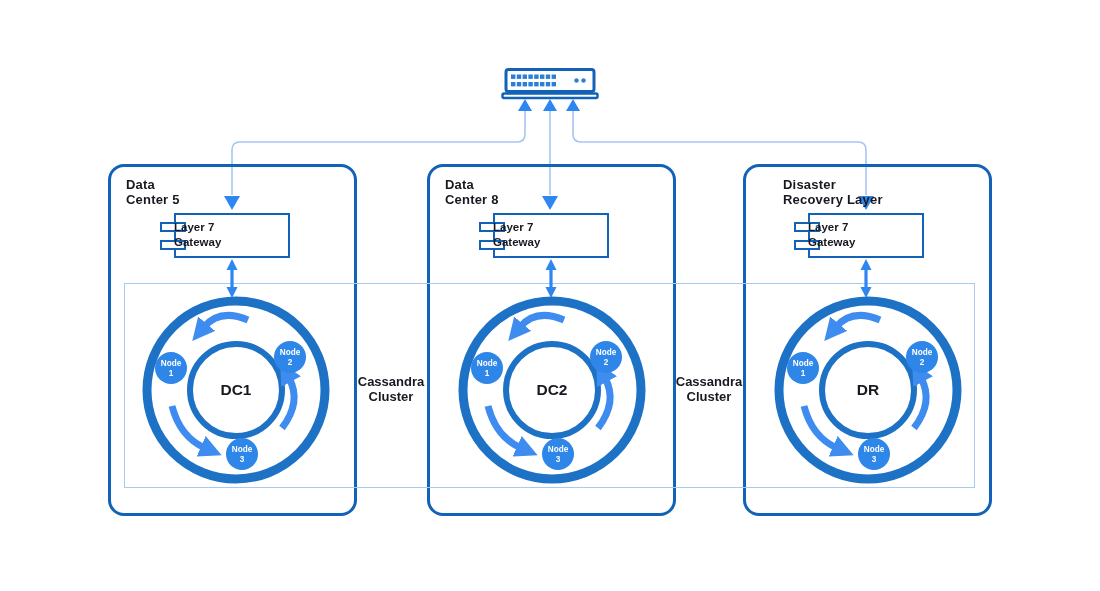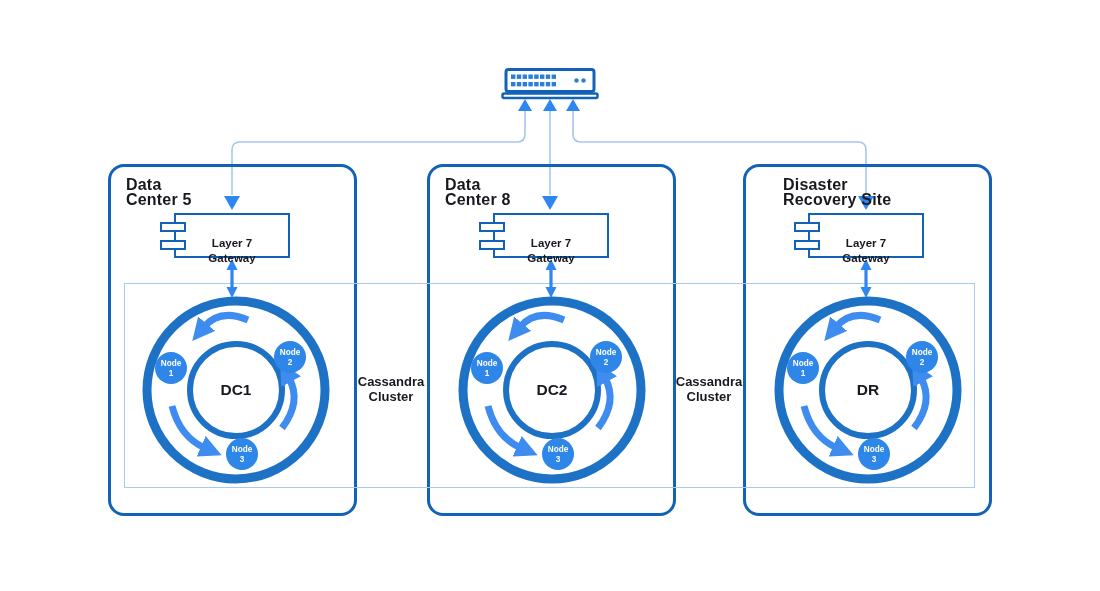--- a/index.html
+++ b/index.html
@@ -9,21 +9,21 @@
   }
   .abs{position:absolute;}
   svg{position:absolute;overflow:visible;}
 
   
   .dc-box{
     position:absolute;top:164px;width:249px;height:352px;box-sizing:border-box;
     border:3px solid #1263b8;border-radius:16px;background:transparent;
   }
   .dc-label{
-    position:absolute;font-size:16px;font-weight:700;line-height:15px;
+    position:absolute;font-size:13px;font-weight:700;line-height:15px;
     letter-spacing:.2px;white-space:nowrap;
   }
   .dc-label span{display:block;}
 
   
   .cluster-rect{
     position:absolute;left:124px;top:283px;width:851px;height:205px;
     border:1.5px solid #a9c9f1;box-sizing:border-box;background:transparent;
   }
   .cluster-label{
@@ -35,21 +35,21 @@
   
   .gw-main{
     position:absolute;top:213px;width:116px;height:45px;box-sizing:border-box;
     border:2px solid #1263b8;background:#ffffff;
   }
   .gw-tab{
     position:absolute;width:26px;height:10px;box-sizing:border-box;
     border:2px solid #1263b8;background:#ffffff;z-index:7;
   }
   .gw-label{
-    position:absolute;top:236px;width:116px;text-align:center;
+    position:absolute;top:220px;width:116px;
     font-size:11.5px;font-weight:700;line-height:15px;z-index:8;
   }
   .gw-label span{display:block;}
 
   
   .ring{top:280px;width:220px;height:220px;z-index:6;}
   .ring .outer{fill:#ffffff;stroke:#1e72c6;stroke-width:9;}
   .ring .inner{fill:#ffffff;stroke:#1e72c6;stroke-width:6;}
   .ring .flow{fill:none;stroke:#3f8cf0;stroke-width:7;}
   .ring .node{fill:#2e86e8;}
@@ -125,21 +125,21 @@
   <div class="dc-label" style="left:126px;top:177px">
     <span>Data</span>
     <span>Center 5</span>
   </div>
   <div class="dc-label" style="left:445px;top:177px">
     <span>Data</span>
     <span>Center 8</span>
   </div>
   <div class="dc-label" style="left:783px;top:177px">
     <span>Disaster</span>
-    <span>Recovery Site</span>
+    <span>Recovery Layer</span>
   </div>
 
   <div class="cluster-rect"></div>
   <div class="cluster-label" style="left:331px">
     <span>Cassandra</span>
     <span>Cluster</span>
   </div>
   <div class="cluster-label" style="left:649px">
     <span>Cassandra</span>
     <span>Cluster</span>

